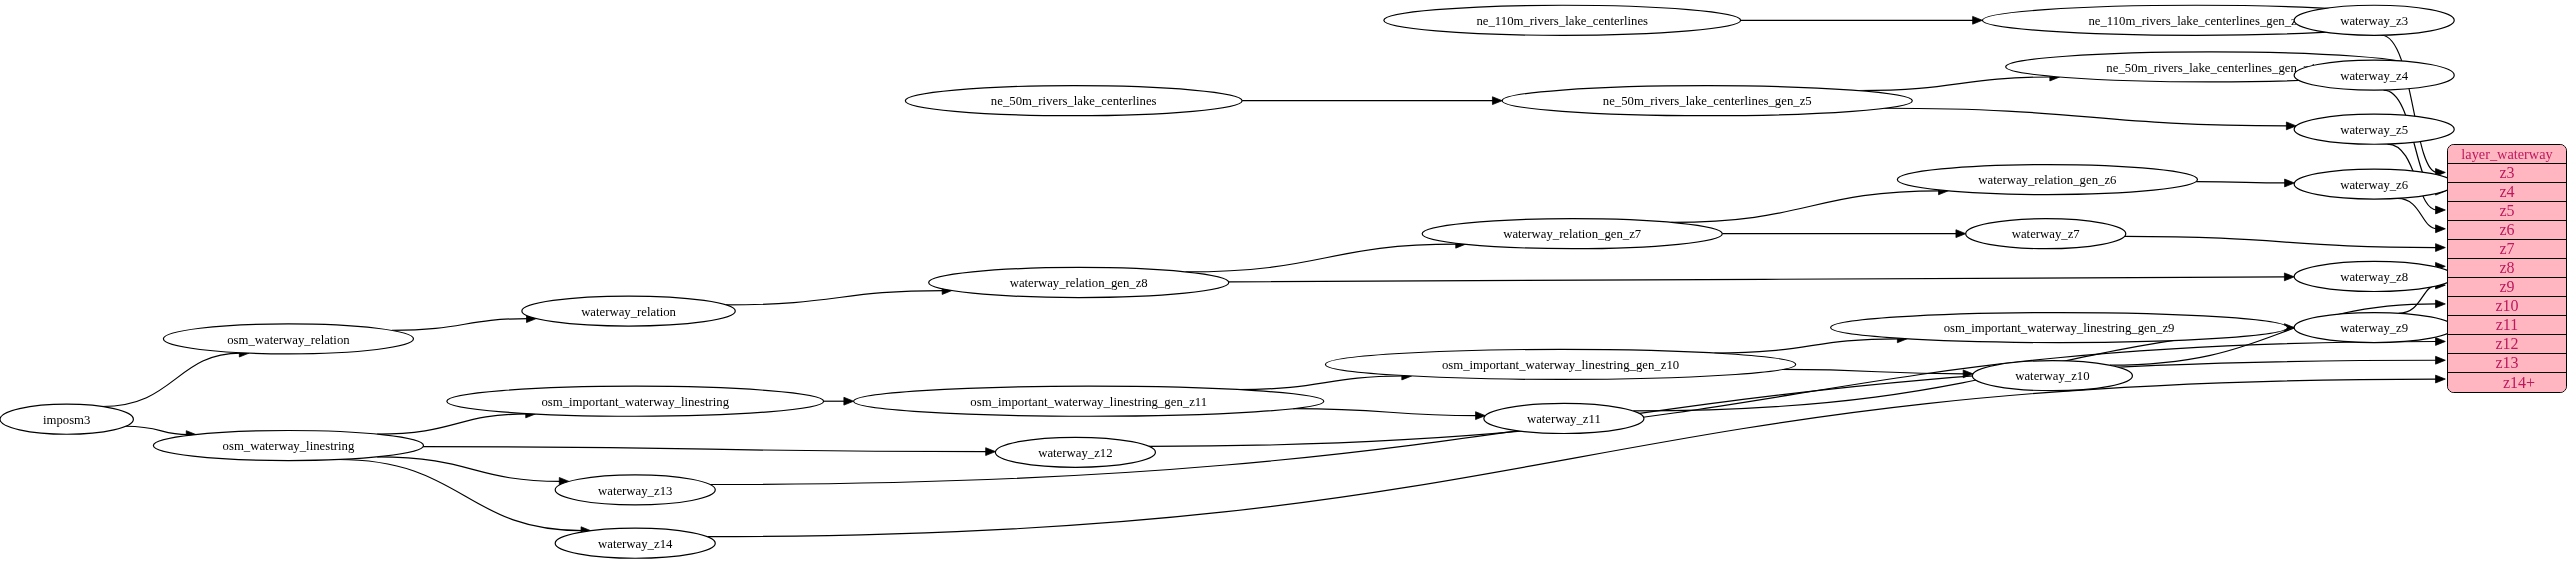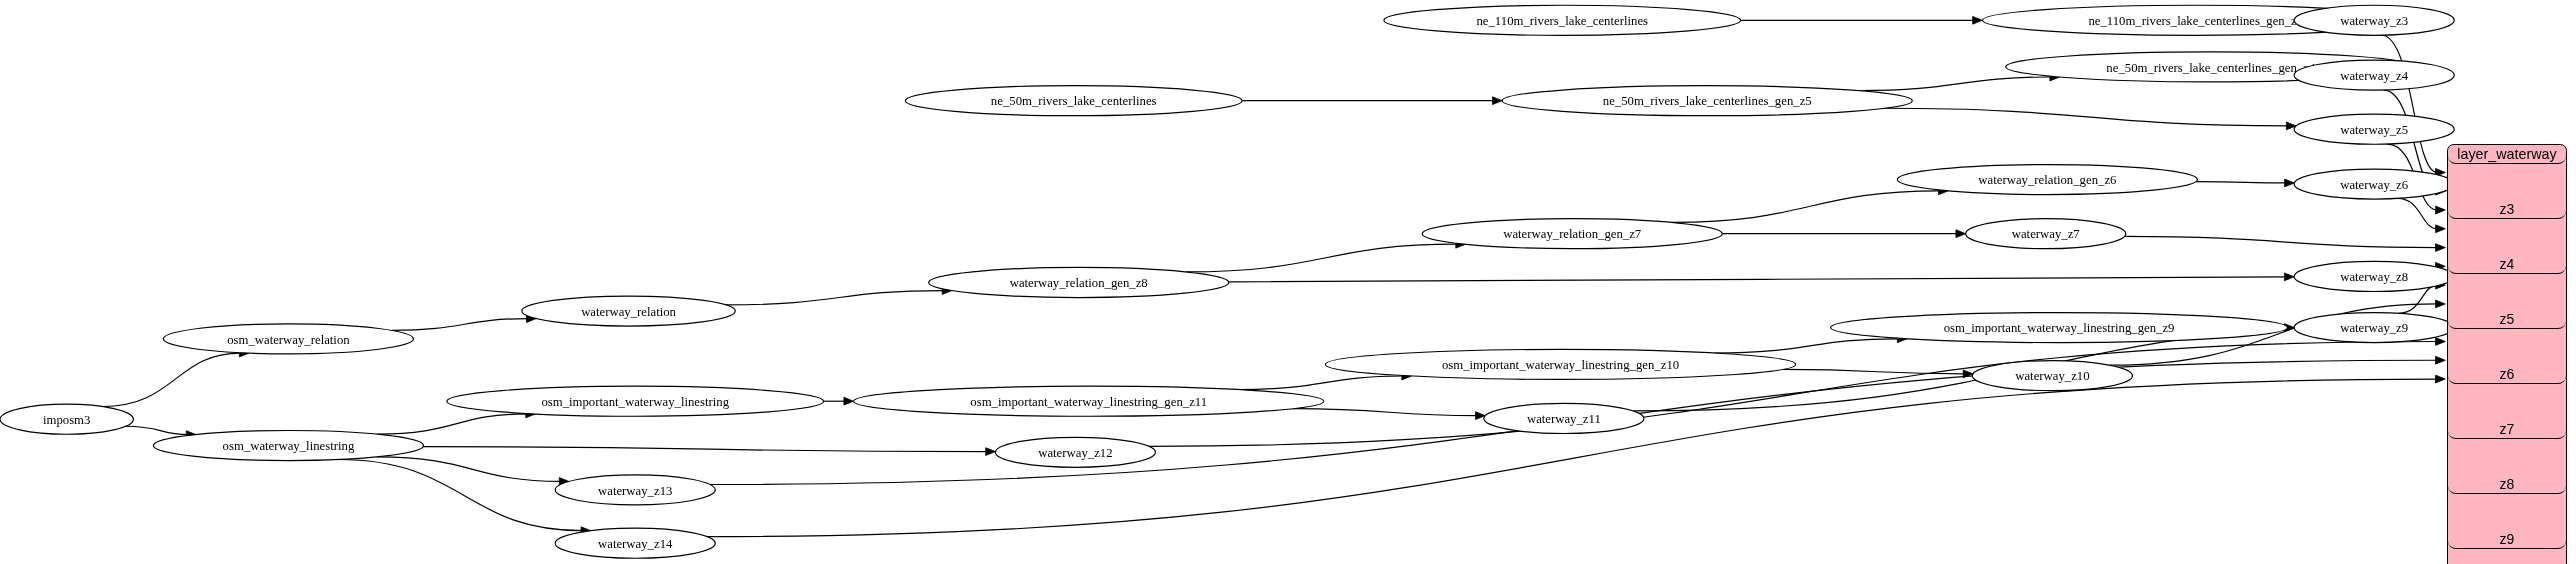--- a/index.html
+++ b/index.html
@@ -54,35 +54,33 @@
     border-radius: 6.8px;
     overflow: hidden;
     background: #ffb6c1;
   }
   #layer-table .tbl-row {
     box-sizing: border-box;
     display: flex;
     align-items: center;
     justify-content: center;
     background: #ffb6c1;
-    color: #000000;
-    font-family: Liberation Sans, sans-serif;
+    color: #be185d;
+    font-family: Liberation Serif, serif;
     border-bottom: 1.2px solid #000000;
     white-space: nowrap;
-    border-radius: 8px;
   }
   #layer-table .tbl-row:last-child {
     border-bottom: none;
   }
   #layer-table .tbl-header {
     font-size: 14.3px;
   }
   #layer-table .tbl-cell {
-    font-size: 14px;
-    margin-top: 36px;
+    font-size: 16px;
   }
 </style>
 </head>
 <body>
 
 <div id="graph-root">
 
   <svg id="graph-svg" viewBox="0 0 3430 752" preserveAspectRatio="none" xmlns="http://www.w3.org/2000/svg">
     <g id="edges-layer">
         <path d="M 135.6736793472305,541.0133316732586 C 233.67384979205417,541.0133316732586 233.67384979205417,469.9842844769155 320.6740202368778,469.9842844769155" class="edge-path"></path>

